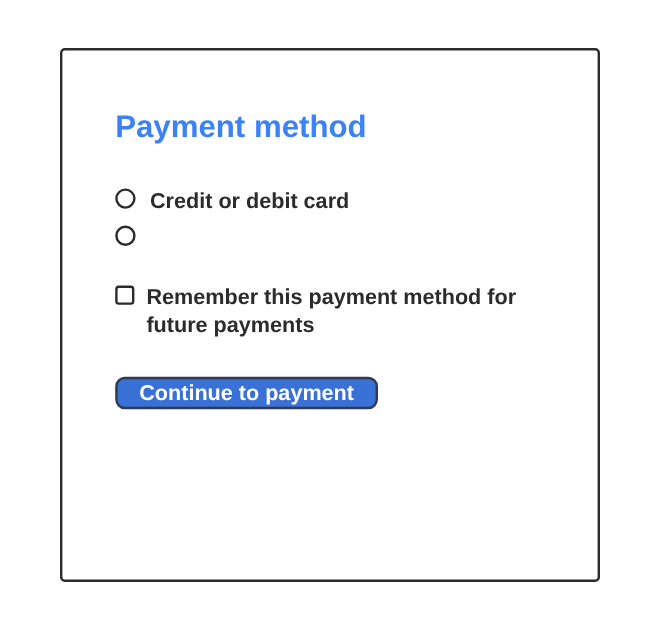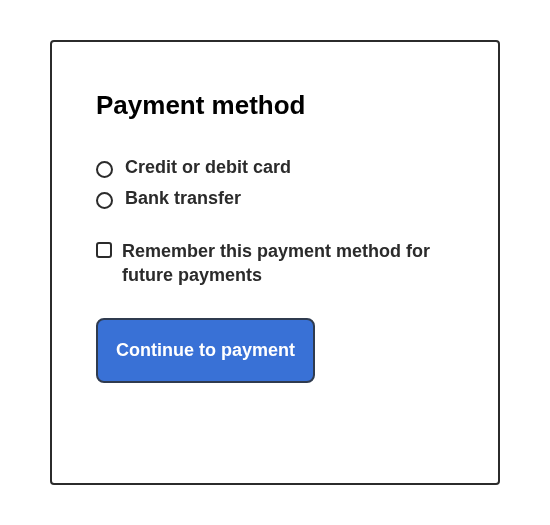--- a/index.html
+++ b/index.html
@@ -21,29 +21,29 @@
       height: 445px;
       border: 2px solid #2b2b2b;
       border-radius: 4px;
       background: #ffffff;
       padding: 48px 44px 40px 44px;
       position: relative;
     }
     .card h1 {
       font-size: 26px;
       font-weight: 700;
-      color: #000000;
+      color: #3b82f6;
       margin-bottom: 36px;
     }
     .options {
       margin-bottom: 30px;
     }
     .option-row {
       display: flex;
-      align-items: flex-end;
+      align-items: flex-start;
       margin-bottom: 10px;
       cursor: pointer;
     }
     .radio {
       width: 17px;
       height: 17px;
       border: 2px solid #2b2b2b;
       border-radius: 50%;
       margin-right: 12px;
       flex-shrink: 0;
@@ -74,41 +74,40 @@
       color: #2b2b2b;
       font-weight: 600;
       line-height: 1.35;
     }
     .btn {
       display: inline-block;
       background: #3971d6;
       color: #ffffff;
       border: 2px solid #2f3b4f;
       border-radius: 8px;
-      padding: 20px 18px;
+      padding: 1px 18px;
       font-family: inherit;
       font-size: 18px;
       font-weight: 700;
       cursor: pointer;
     }
   </style>
 </head>
 <body>
 
 <div class="card">
   <h1>Payment method</h1>
 
   <div class="options">
     <div class="option-row">
       <span class="radio"></span>
       <span class="option-label">Credit or debit card</span>
     </div>
     <div class="option-row">
       <span class="radio"></span>
-      <span class="option-label">Bank transfer</span>
     </div>
   </div>
 
   <div class="checkbox-row">
     <span class="checkbox"></span>
     <span class="checkbox-label">Remember this payment method for future payments</span>
   </div>
 
   <button class="btn">Continue to payment</button>
 </div>

